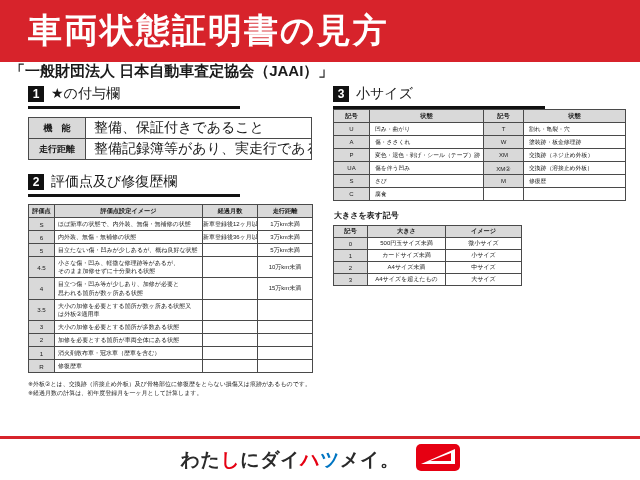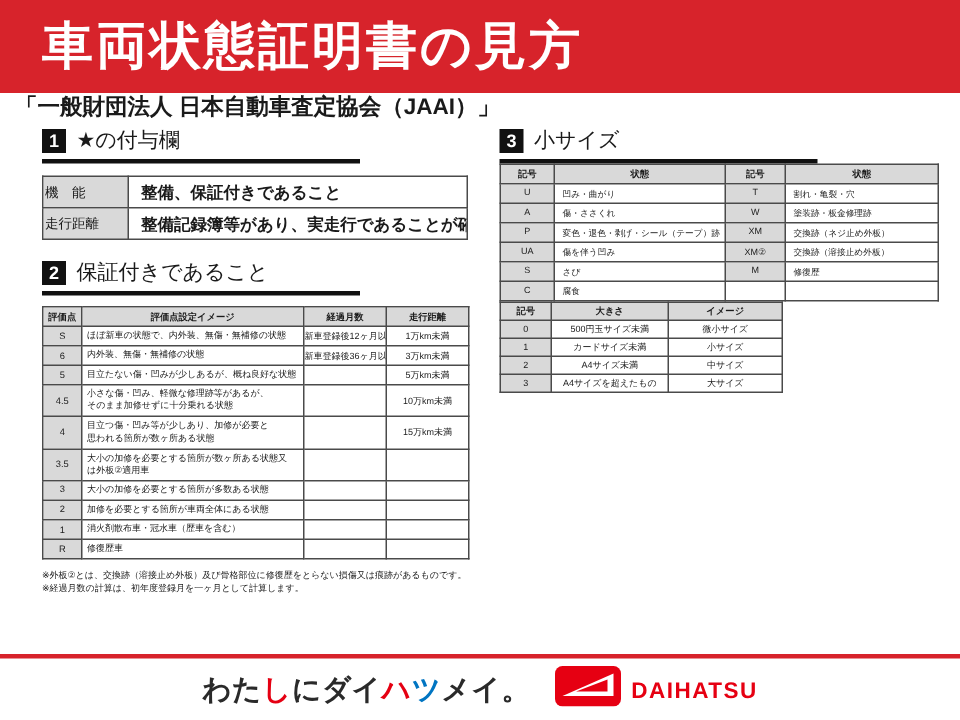--- a/index.html
+++ b/index.html
@@ -27,22 +27,22 @@
   .sec-num{width:16px;height:16px;background:#111;color:#fff;font-size:12px;font-weight:bold;
     display:flex;align-items:center;justify-content:center;flex:0 0 16px;}
   .sec-title{font-size:14px;font-weight:normal;white-space:nowrap;}
 
   
   table{border-collapse:collapse;width:100%;table-layout:fixed;}
   td,th{border:1px solid #4a4a4a;box-sizing:border-box;overflow:hidden;}
 
   
   .t1{margin-top:8px;}
-  .t1 .lbl{width:57px;background:#d9d9d9;text-align:left;font-size:9px;font-weight:normal;height:21px;}
-  .t1 .dsc{font-size:11px;font-weight:bold;padding:0 2px 0 8px;white-space:nowrap;}
+  .t1 .lbl{width:57px;background:#d9d9d9;text-align:center;font-size:9px;font-weight:bold;height:21px;}
+  .t1 .dsc{font-size:14px;font-weight:normal;padding:0 2px 0 8px;white-space:nowrap;}
 
   
   .sec2{margin-top:13px;}
   .t2{margin-top:7px;font-size:6px;}
   .t2 th{background:#d9d9d9;font-size:6.2px;height:13px;font-weight:bold;padding:0;}
   .t2 .score{background:#d9d9d9;text-align:center;font-size:6.2px;}
   .t2 .img{padding:2px 3px;white-space:pre-line;line-height:1.35;}
   .t2 .mon,.t2 .dist{text-align:center;white-space:nowrap;padding:0;}
   .t2 tr.s1 td{height:13px;}
   .t2 tr.s2 td{height:20px;}
@@ -56,21 +56,21 @@
   .t3 .sym{background:#d9d9d9;text-align:center;height:13px;}
   .t3 .state{padding:0 0 0 5px;white-space:nowrap;font-size:5.8px;}
   .t4{width:188px;font-size:6px;}
   .t4 th{background:#d9d9d9;font-size:6.2px;height:12px;font-weight:bold;padding:0;}
   .t4 td{text-align:center;height:12px;padding:0;}
   .t4 .sym{background:#d9d9d9;}
 
   
   .redline{position:absolute;top:436px;left:0;width:640px;height:3px;background:#d7232b;}
   .footer{position:absolute;top:443px;left:0;width:640px;height:34px;
-    display:flex;align-items:center;justify-content:center;gap:16px;}
+    display:flex;align-items:center;justify-content:center;gap:16px;font-family:Liberation Mono, monospace;}
   .slogan{font-size:19px;font-weight:bold;letter-spacing:0.5px;white-space:nowrap;}
   .brand{display:flex;align-items:center;gap:7px;}
   .brandname{font-size:15px;font-weight:bold;color:#e60012;letter-spacing:1px;}
 </style>
 </head>
 <body>
 
 <div class="banner">
   <span>車両状態証明書の見方</span>
 </div>
@@ -95,21 +95,21 @@
     </tr>
     <tr>
       <td class="lbl">走行距離</td>
       <td class="dsc">整備記録簿等があり、実走行であることが確認できること</td>
     </tr>
   </tbody>
     </table>
 
   <div class="sec-header sec2">
     <div class="sec-num">2</div>
-    <div class="sec-title">保証付きであること</div>
+    <div class="sec-title">評価点及び修復歴欄</div>
   </div>
 
   <table class="t2">
     <colgroup>
         <col style="width:26px">
         <col style="width:148px">
         <col style="width:55px">
         <col style="width:55px">
       </colgroup>
     <tbody>
@@ -244,20 +244,21 @@
     </tr>
     <tr>
       <td class="sym">C</td>
       <td class="state">腐食</td>
       <td></td>
       <td class="state"></td>
     </tr>
   </tbody>
     </table>
 
+  <div class="caption">大きさを表す記号</div>
   <table class="t4">
     <colgroup>
         <col style="width:34px">
         <col style="width:78px">
         <col style="width:76px">
       </colgroup>
     <tbody>
         <tr>
       <th>記号</th>
       <th>大きさ</th>
@@ -291,15 +292,14 @@
 <div class="footer">
   <div class="slogan"><span style="color: rgb(42, 42, 42);">わ</span><span style="color: rgb(42, 42, 42);">た</span><span style="color: rgb(229, 0, 18);">し</span><span style="color: rgb(42, 42, 42);">に</span><span style="color: rgb(42, 42, 42);">ダ</span><span style="color: rgb(42, 42, 42);">イ</span><span style="color: rgb(229, 0, 18);">ハ</span><span style="color: rgb(0, 117, 194);">ツ</span><span style="color: rgb(42, 42, 42);">メ</span><span style="color: rgb(42, 42, 42);">イ</span><span style="color: rgb(42, 42, 42);">。</span></div>
   <div class="brand">
     <span>
       <svg width="44" height="27" viewBox="0 0 44 27" aria-hidden="true">
         <rect x="0" y="0" width="44" height="27" rx="5" fill="#e60012"></rect>
         <polygon points="5,20 39,5 39,20" fill="#ffffff"></polygon>
         <polygon points="14,17 35,9 35,17" fill="#e60012"></polygon>
       </svg>
     </span>
-    <span class="brandname">DAIHATSU</span>
   </div>
 </div>
 
 </body></html>

